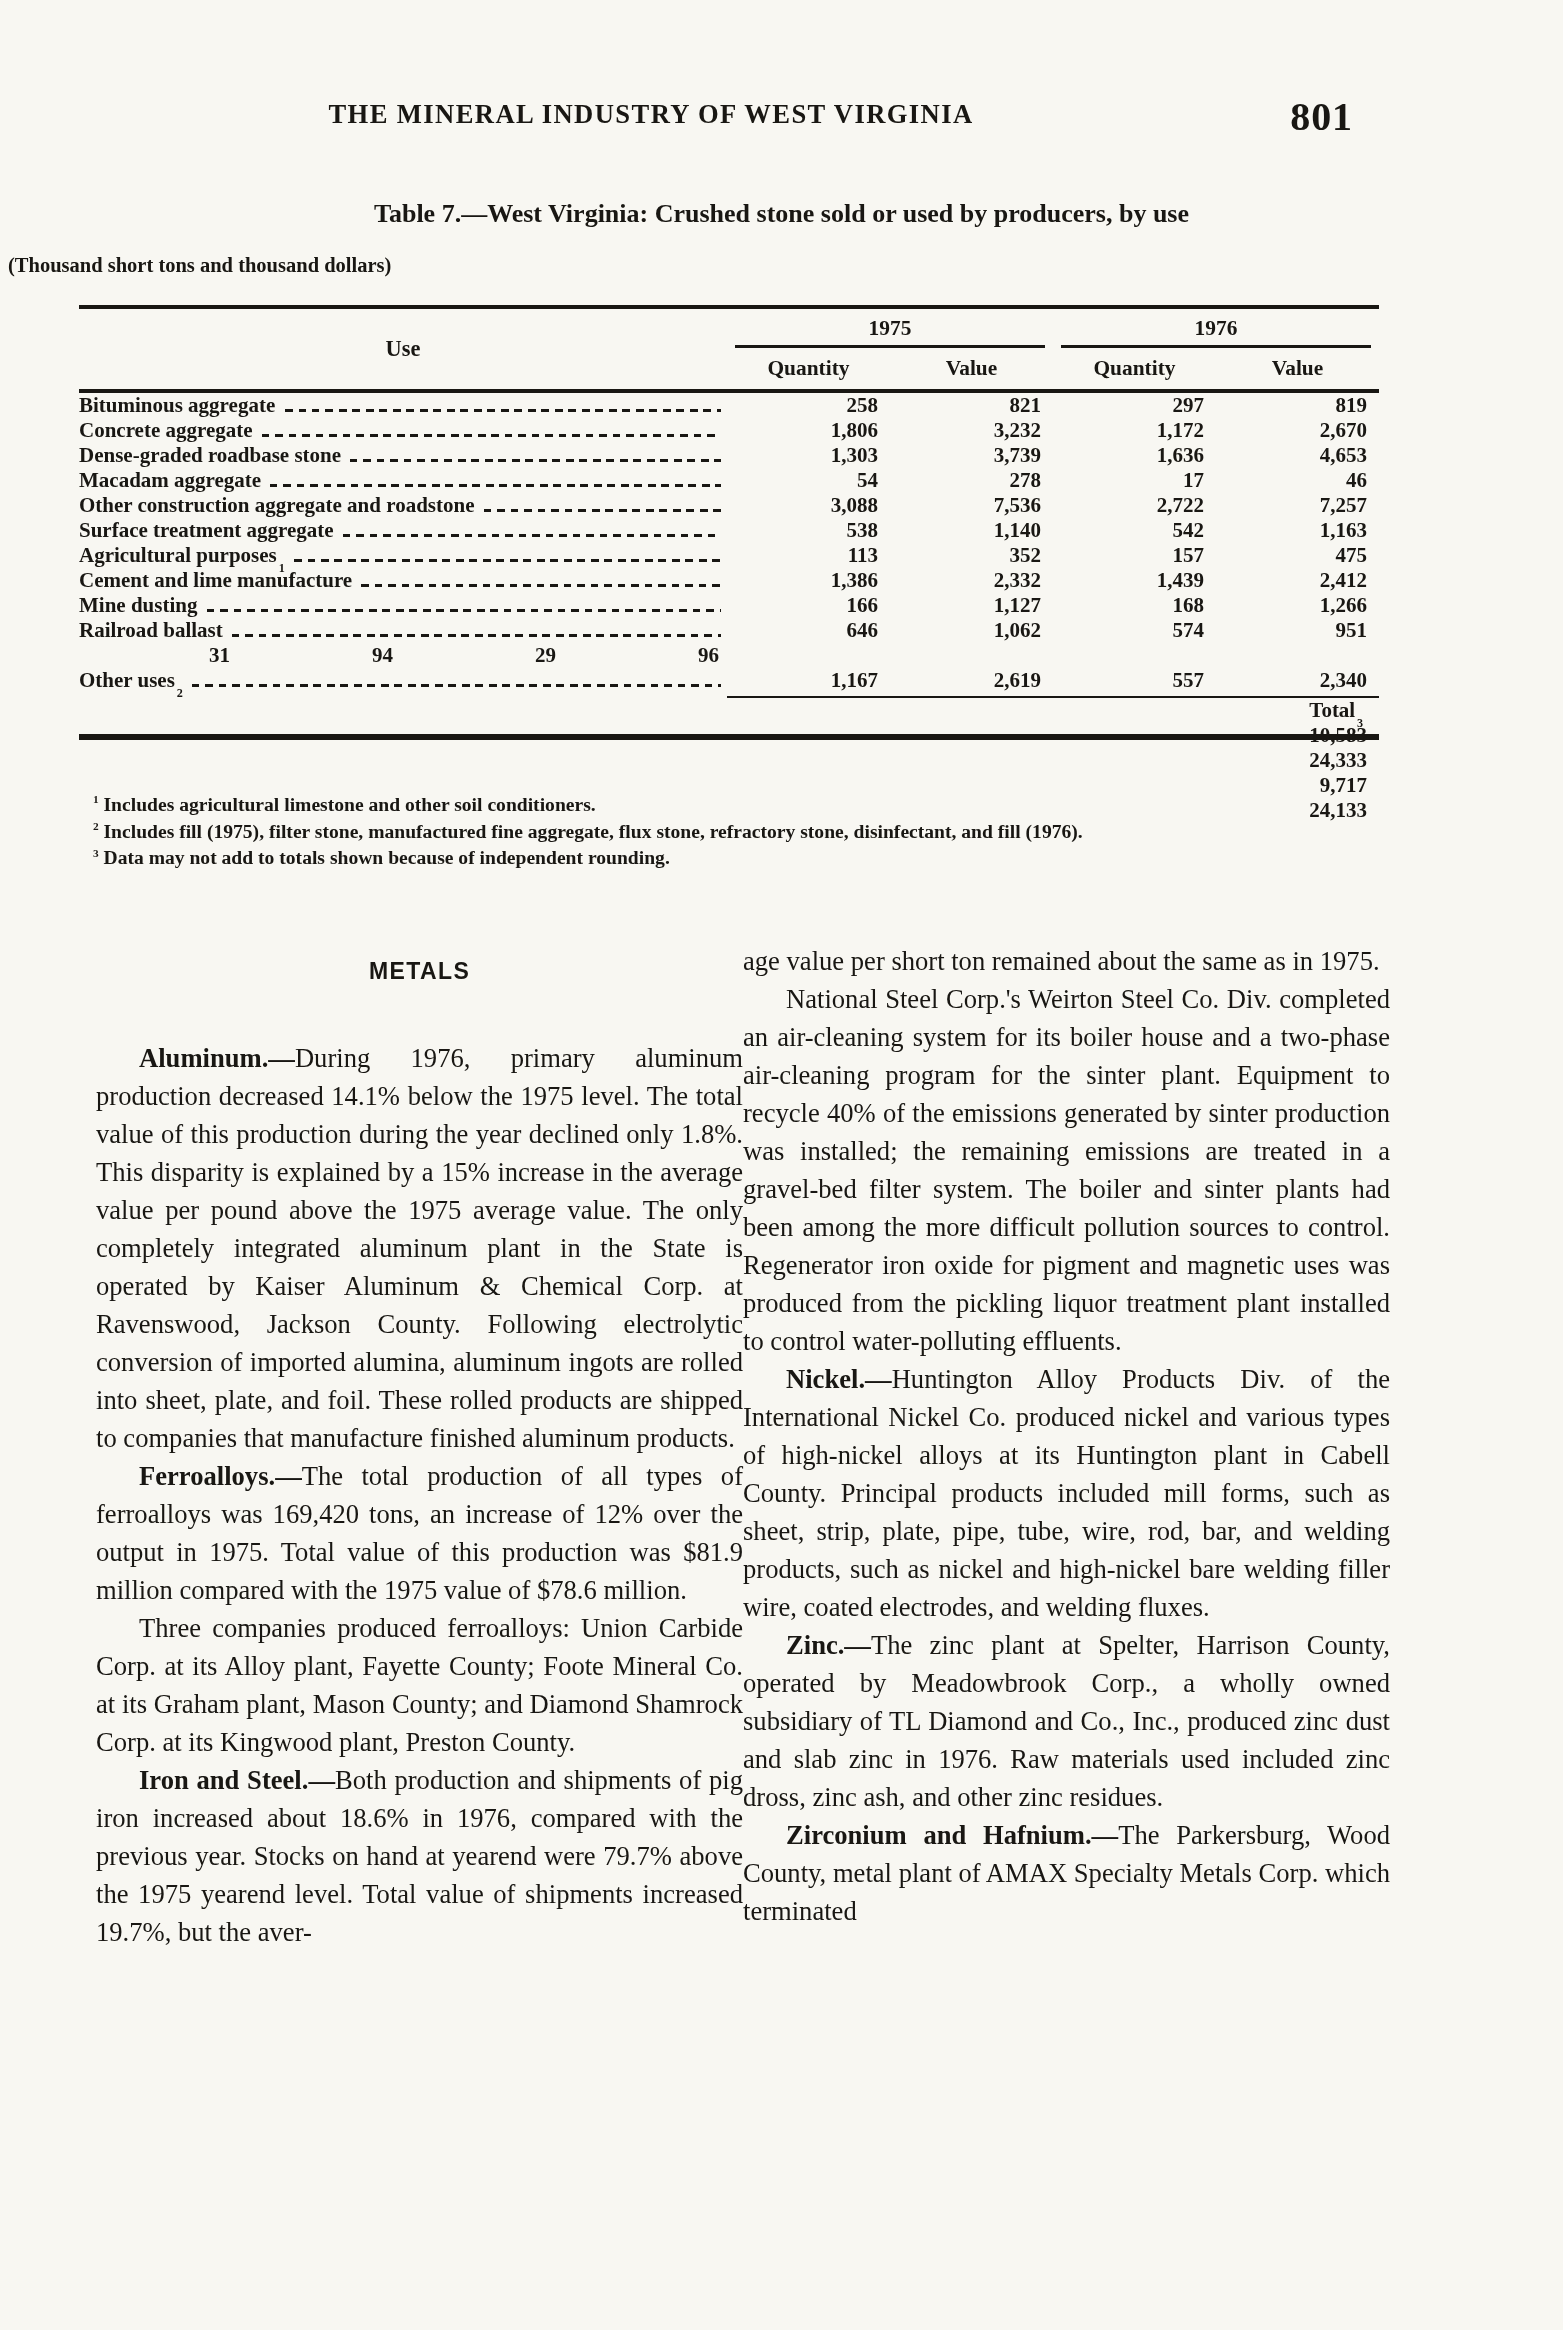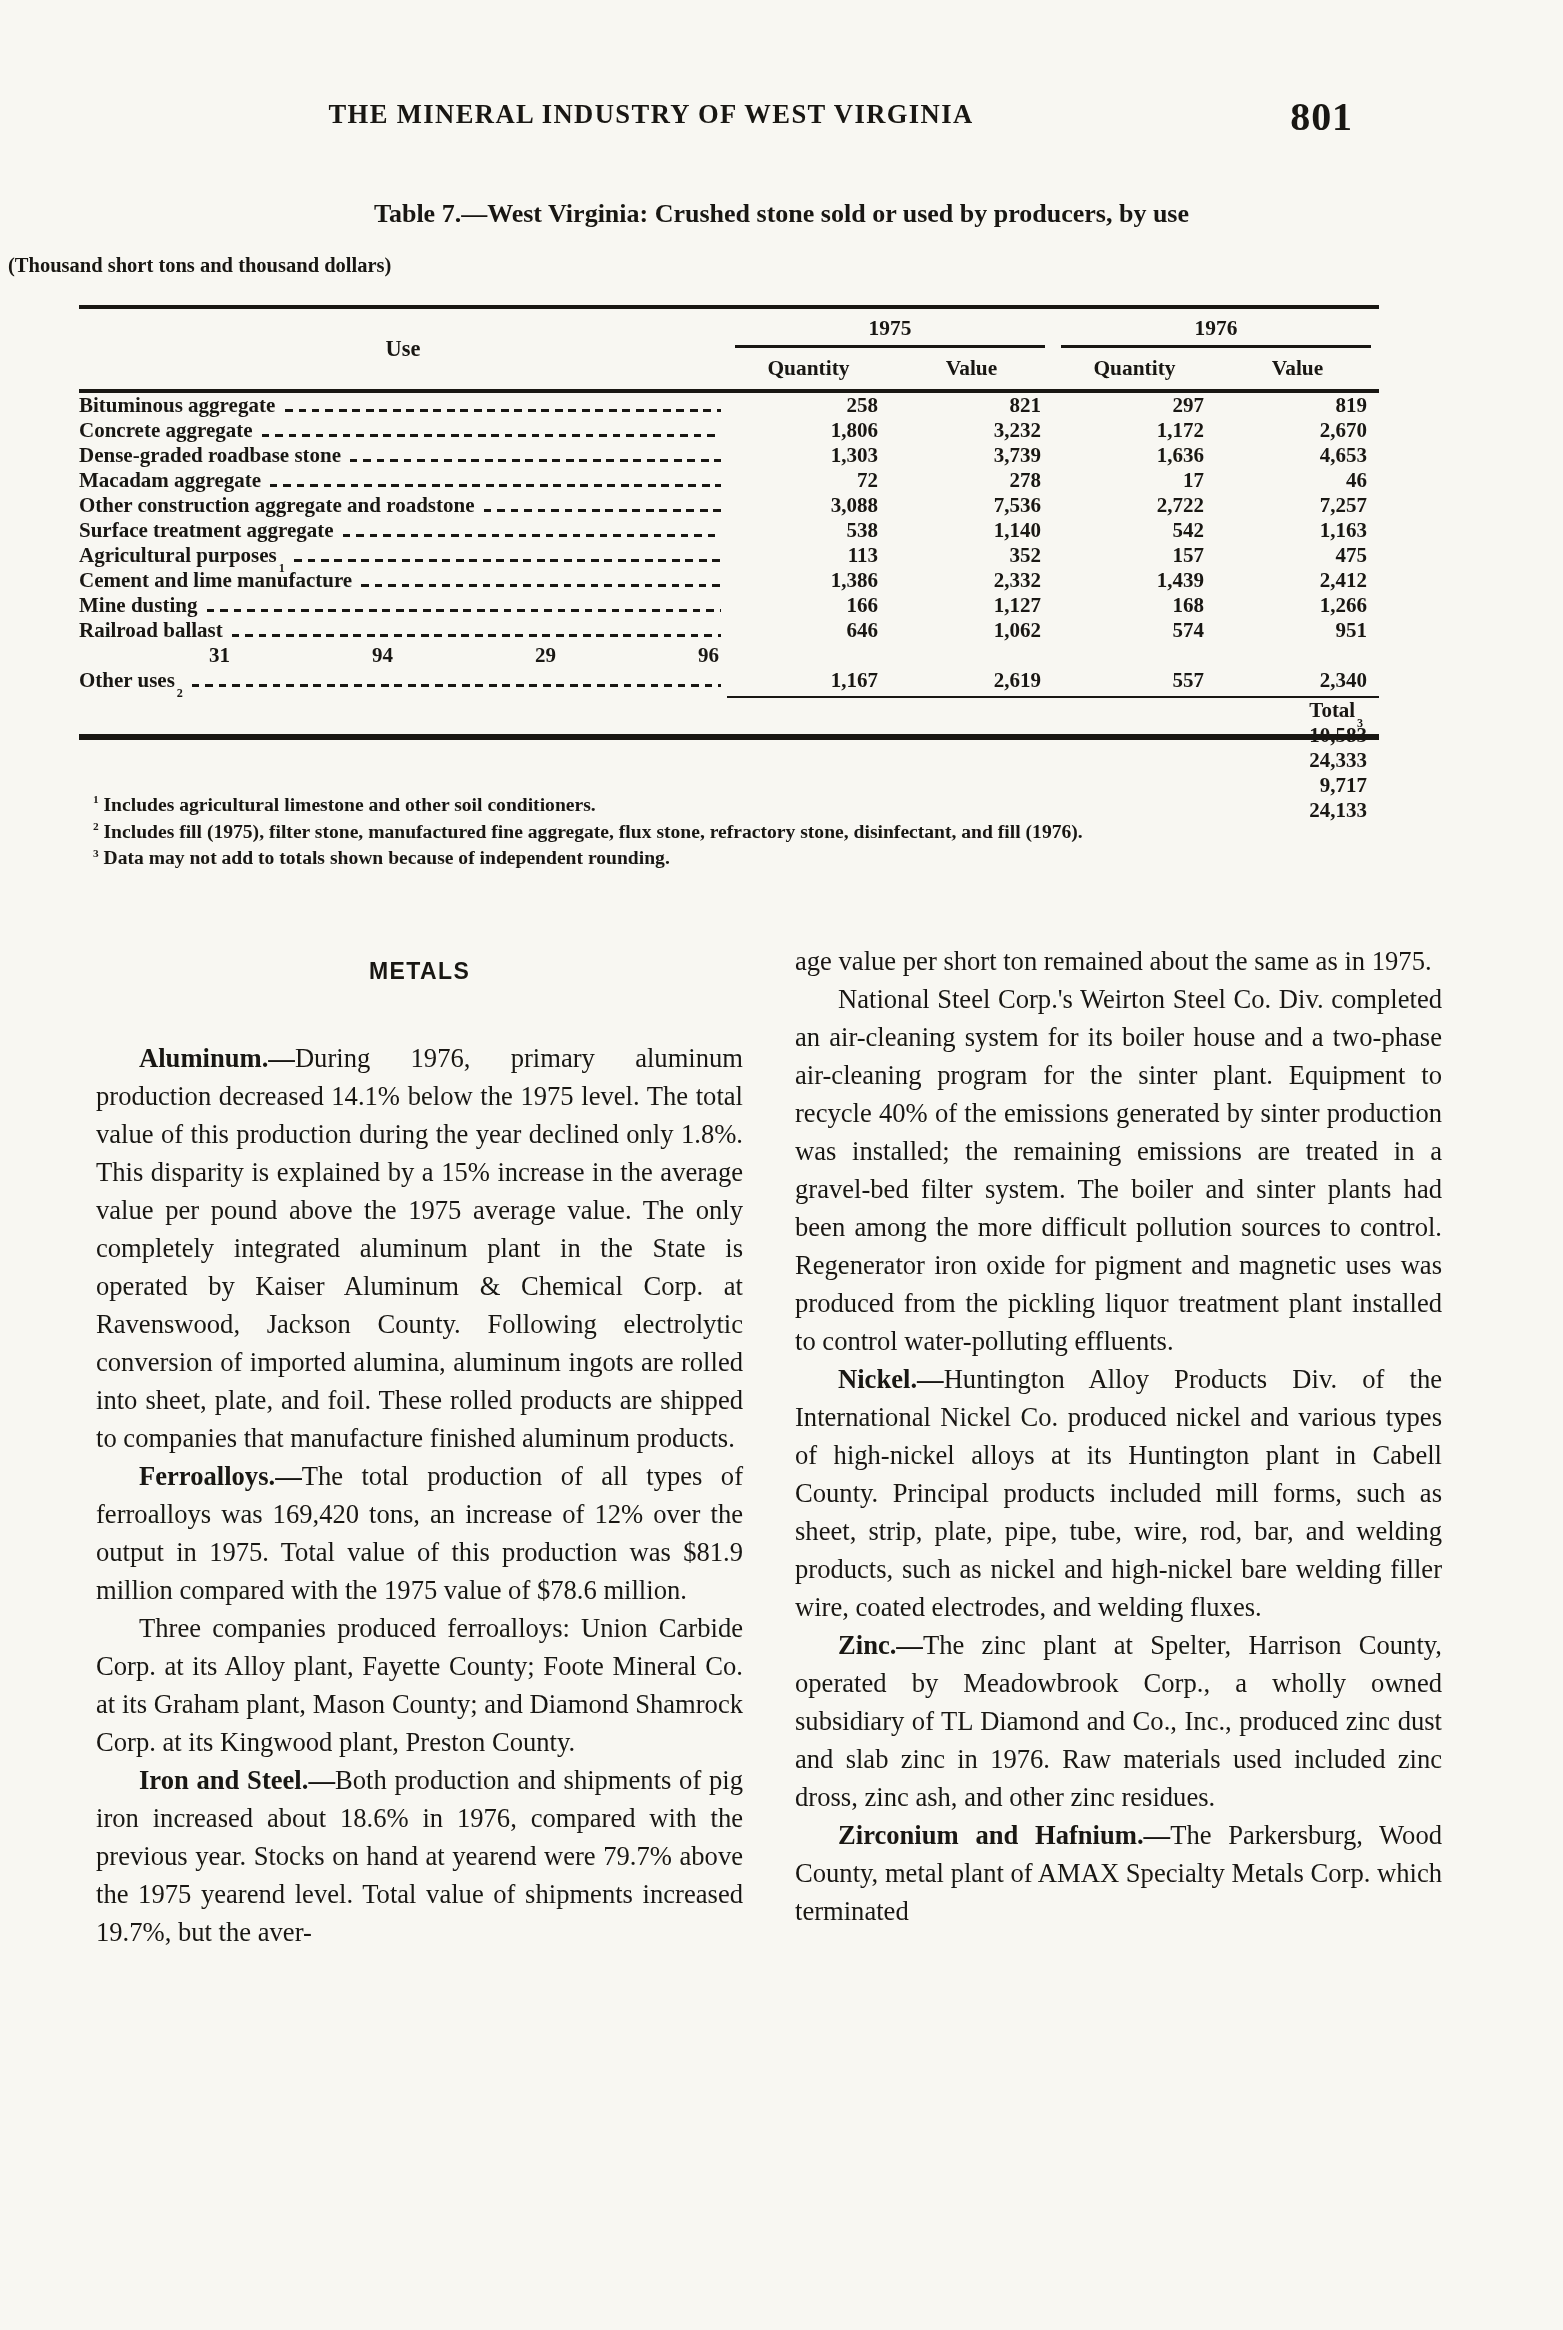--- a/index.html
+++ b/index.html
@@ -52,21 +52,21 @@
   sup.s { font-size:58%; vertical-align:super; line-height:0; margin-left:1.9px; }
   .total-rule { height:2.8px; background:#191713; margin-left:648px; margin-top:2.8px; }
   .total-row { display:flex; align-items:flex-end; height:29px; font-size:21px;
     padding-left:149px; margin-bottom:6.5px;flex-direction:column; }
   
   .footnotes { position:absolute; top:792px; left:79px; width:1305px;
     font-size:19.6px; line-height:26.6px; font-weight:700; text-align:justify; }
   .fn { text-indent:12px; }
   
   .cols { position:absolute; top:942px; left:96px; width:1347px;
-    display:flex; gap:52px; }
+    display:flex; }
   .col { width:647px; }
   .metals-head { text-align:center; font-family:"Liberation Sans", sans-serif;
     font-weight:700; font-size:23px; letter-spacing:1.4px; margin:16px 0 54px; }
   .para { font-size:26.6px; line-height:38px; text-align:justify; }
   .para.indent { text-indent:43px; }
   .para b { font-weight:700; }
 </style>
 </head>
 <body>
 
@@ -136,21 +136,21 @@
           <div class="t-cell">1,303</div>
           <div class="t-cell">3,739</div>
           <div class="t-cell">1,636</div>
           <div class="t-cell">4,653</div>
         </div>
         <div class="t-row">
           <div class="t-use">
             <span>Macadam aggregate</span>
             <span class="leader"></span>
           </div>
-          <div class="t-cell">72</div>
+          <div class="t-cell">54</div>
           <div class="t-cell">278</div>
           <div class="t-cell">17</div>
           <div class="t-cell">46</div>
         </div>
         <div class="t-row">
           <div class="t-use">
             <span>Other construction aggregate and roadstone</span>
             <span class="leader"></span>
           </div>
           <div class="t-cell">3,088</div>

